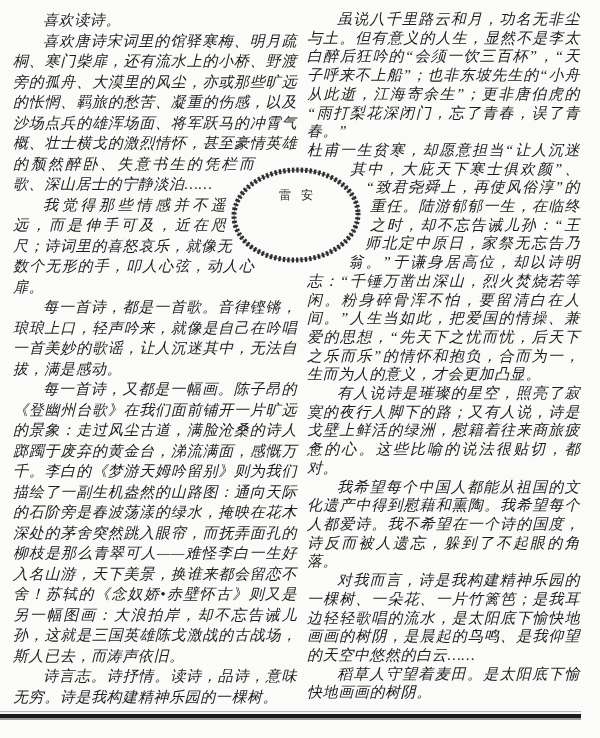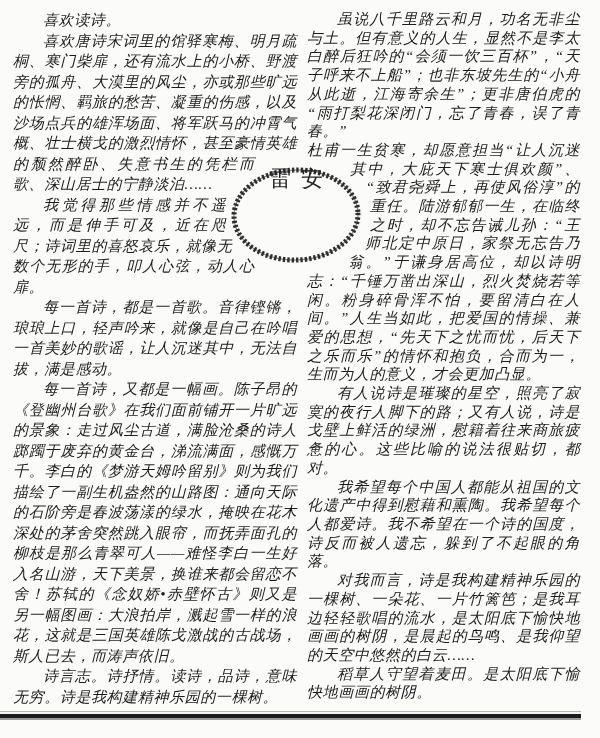--- a/index.html
+++ b/index.html
@@ -41,23 +41,23 @@
   .title-badge svg{position:absolute;left:0;top:0;}
   .title-main{
     position:relative;margin-top:17px;
     text-align:center;
     font-family:"Liberation Sans","DejaVu Sans",sans-serif;
     font-weight:700;font-size:37px;line-height:38px;
     letter-spacing:14px;text-indent:14px;
     color:#111;
   }
   .title-author{
-    position:relative;margin-top:3px;
+    position:relative;margin-top:20px;
     text-align:center;
-    font-size:22px;line-height:19px;
+    font-size:12px;line-height:19px;
     letter-spacing:10px;text-indent:10px;
     color:#222;
   }
 
   .bottom-rule{
     position:absolute;left:0;top:711px;width:581px;height:9px;
     background:linear-gradient(to bottom,
       #b5b5b5 0px, #b5b5b5 1.5px,
       #f5f5f4 1.5px, #f5f5f4 3px,
       #1b1b1b 3px, #1b1b1b 7.5px,
@@ -66,21 +66,21 @@
 </style>
 </head>
 <body>
 
 <div class="column column-left">
   <div class="wrap-spacer-left"></div>
   <p>喜欢读诗。</p>
   <p>喜欢唐诗宋词里的馆驿寒梅、明月疏桐、寒门柴扉，还有流水上的小桥、野渡旁的孤舟、大漠里的风尘，亦或那些旷远的怅惘、羁旅的愁苦、凝重的伤感，以及沙场点兵的雄浑场面、将军跃马的冲霄气概、壮士横戈的激烈情怀，甚至豪情英雄的颓然醉卧、失意书生的凭栏而歌、深山居士的宁静淡泊……</p>
   <p>我觉得那些情感并不遥远，而是伸手可及，近在咫尺；诗词里的喜怒哀乐，就像无数个无形的手，叩人心弦，动人心扉。</p>
   <p>每一首诗，都是一首歌。音律铿锵，琅琅上口，轻声吟来，就像是自己在吟唱一首美妙的歌谣，让人沉迷其中，无法自拔，满是感动。</p>
-  <p>每一首诗，又都是一幅画。陈子昂的《登幽州台歌》在我们面前铺开一片旷远的景象：走过风尘古道，满脸沧桑的诗人踯躅于废弃的黄金台，涕流满面，感慨万千。李白的《梦游天姆吟留别》则为我们描绘了一副生机盎然的山路图：通向天际的石阶旁是春波荡漾的绿水，掩映在花木深处的茅舍突然跳入眼帘，而抚弄面孔的柳枝是那么青翠可人——难怪李白一生好入名山游，天下美景，换谁来都会留恋不舍！苏轼的《念奴娇•赤壁怀古》则又是另一幅图画：大浪拍岸，溅起雪一样的浪花，这就是三国英雄陈戈激战的古战场，斯人已去，而涛声依旧。</p>
+  <p>每一首诗，又都是一幅画。陈子昂的《登幽州台歌》在我们面前铺开一片旷远的景象：走过风尘古道，满脸沧桑的诗人踯躅于废弃的黄金台，涕流满面，感慨万千。李白的《梦游天姆吟留别》则为我们描绘了一副生机盎然的山路图：通向天际的石阶旁是春波荡漾的绿水，掩映在花木深处的茅舍突然跳入眼帘，而抚弄面孔的柳枝是那么青翠可人——难怪李白一生好入名山游，天下美景，换谁来都会留恋不舍！苏轼的《念奴娇•赤壁怀古》则又是另一幅图画：大浪拍岸，却不忘告诫儿孙，这就是三国英雄陈戈激战的古战场，斯人已去，而涛声依旧。</p>
   <p>诗言志。诗抒情。读诗，品诗，意味无穷。诗是我构建精神乐园的一棵树。</p>
 </div>
 
 <div class="column column-right">
   <div class="wrap-spacer-right"></div>
   <p>虽说八千里路云和月，功名无非尘与土。但有意义的人生，显然不是李太白醉后狂吟的“会须一饮三百杯”，“天子呼来不上船”；也非东坡先生的“小舟从此逝，江海寄余生”；更非唐伯虎的“雨打梨花深闭门，忘了青春，误了青春。”</p>
   <p class="no-indent">杜甫一生贫寒，却愿意担当“让人沉迷其中，大庇天下寒士俱欢颜”、“致君尧舜上，再使风俗淳”的重任。陆游郁郁一生，在临终之时，却不忘告诫儿孙：“王师北定中原日，家祭无忘告乃翁。”于谦身居高位，却以诗明志：“千锤万凿出深山，烈火焚烧若等闲。粉身碎骨浑不怕，要留清白在人间。”人生当如此，把爱国的情操、兼爱的思想，“先天下之忧而忧，后天下之乐而乐”的情怀和抱负，合而为一，生而为人的意义，才会更加凸显。</p>
   <p>有人说诗是璀璨的星空，照亮了寂寞的夜行人脚下的路；又有人说，诗是戈壁上鲜活的绿洲，慰籍着往来商旅疲惫的心。这些比喻的说法很贴切，都对。</p>
   <p>我希望每个中国人都能从祖国的文化遗产中得到慰藉和熏陶。我希望每个人都爱诗。我不希望在一个诗的国度，诗反而被人遗忘，躲到了不起眼的角落。</p>
   <p>对我而言，诗是我构建精神乐园的一棵树、一朵花、一片竹篱笆；是我耳边轻轻歌唱的流水，是太阳底下愉快地画画的树阴，是晨起的鸟鸣、是我仰望的天空中悠然的白云……</p>

